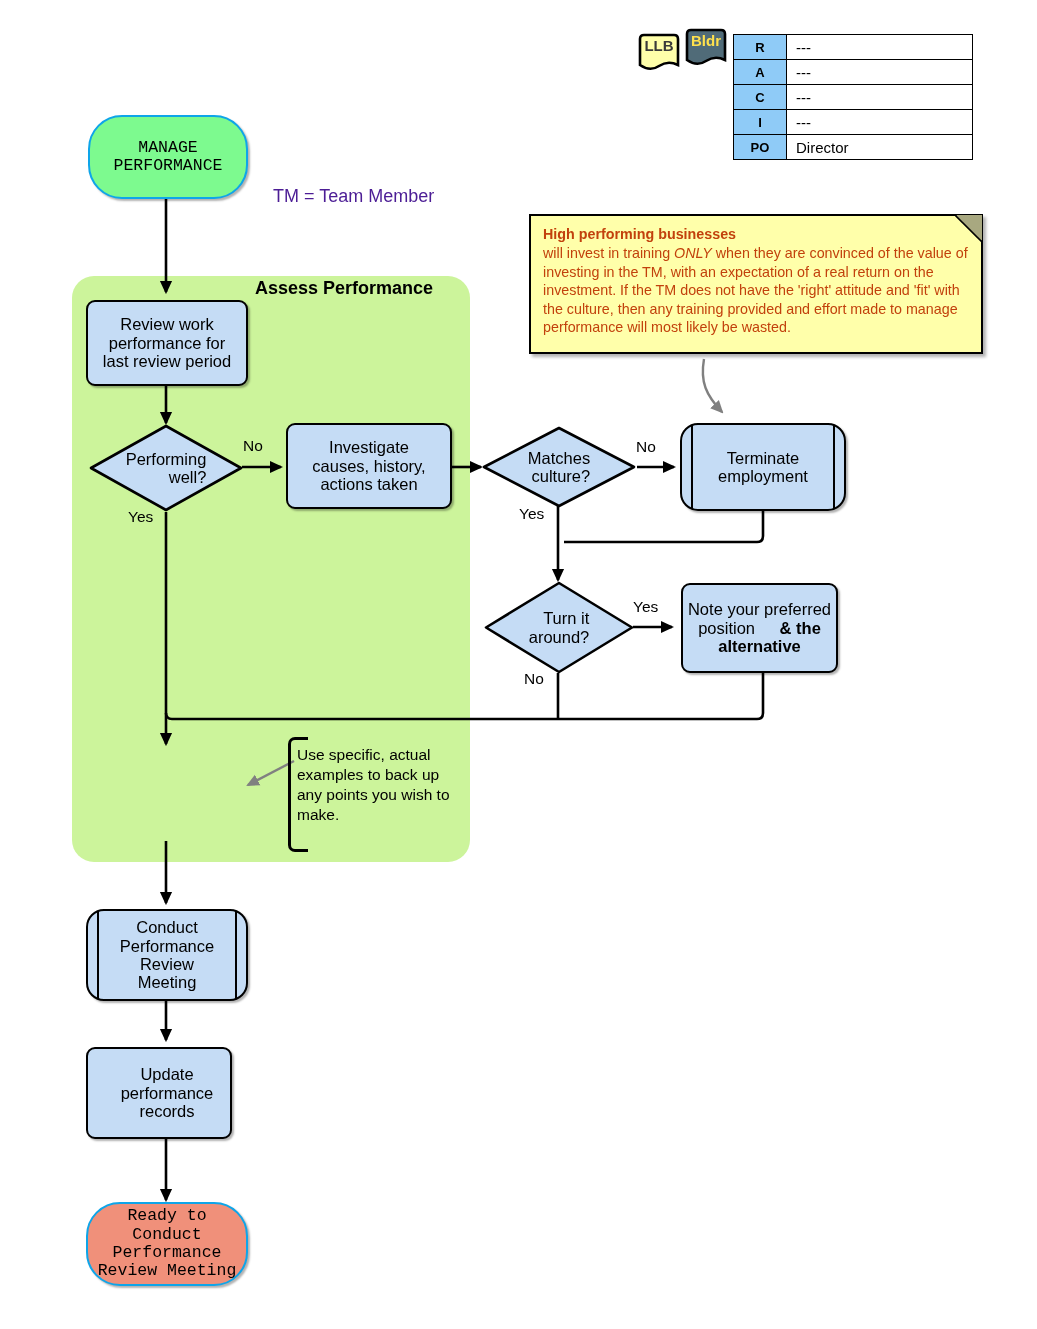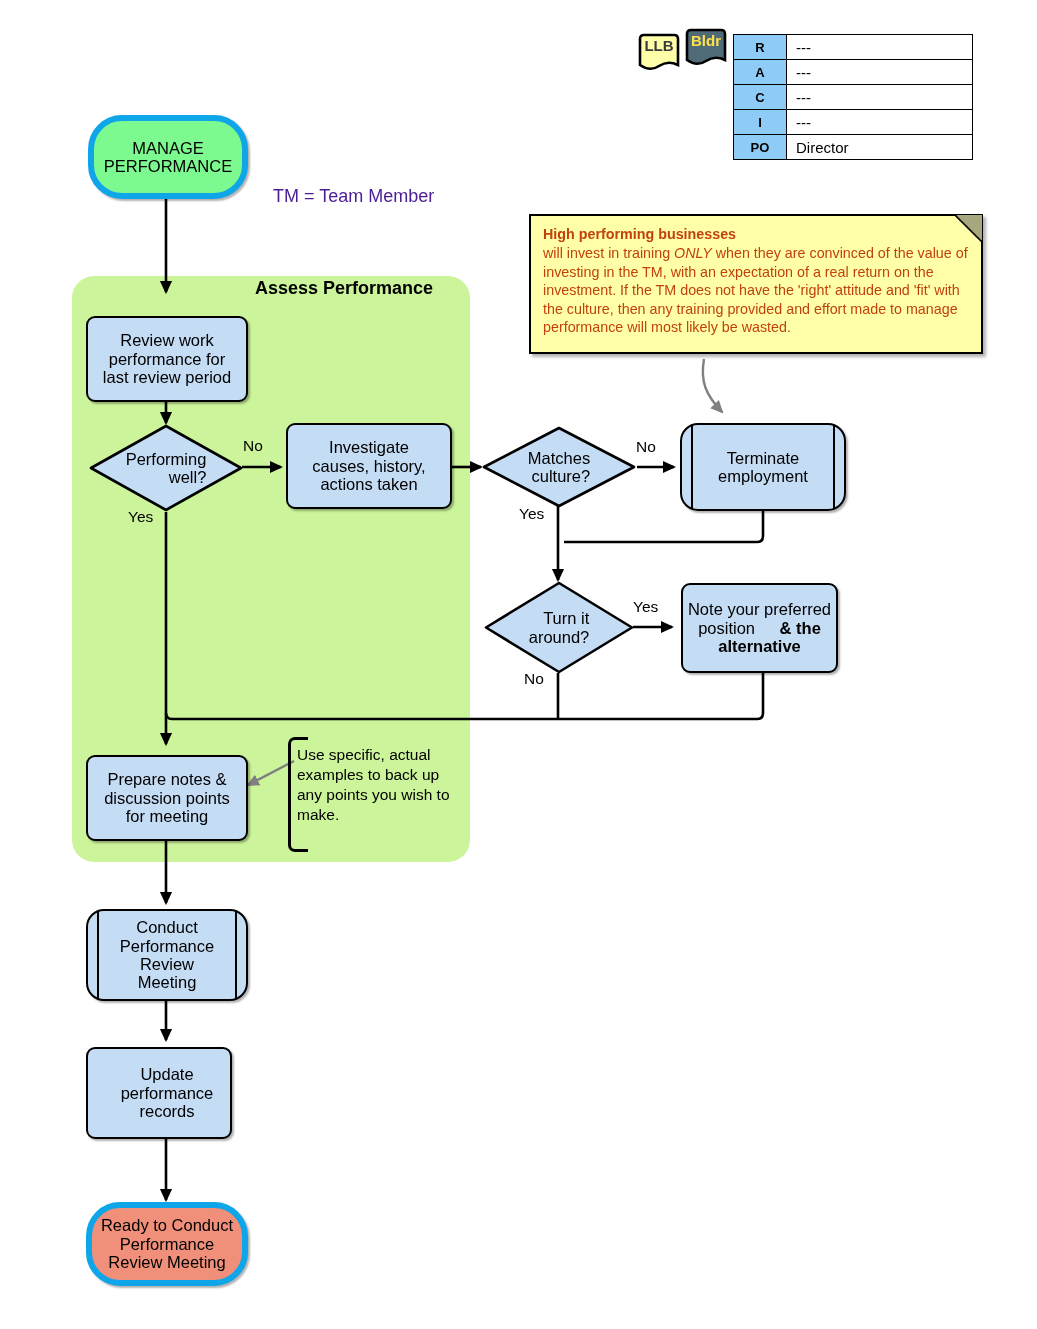--- a/index.html
+++ b/index.html
@@ -21,22 +21,22 @@
 
   .proc{background:#c5dcf5;border:2.5px solid #000;border-radius:9px;
         font-size:16.5px;box-shadow:2px 2px 2px rgba(0,0,0,.30);}
   .subproc{background:#c5dcf5;border:2.5px solid #000;border-radius:18px;
         font-size:16.5px;box-shadow:2px 2px 2px rgba(0,0,0,.30);}
   .subproc::before,.subproc::after{content:"";position:absolute;top:0;bottom:0;
         width:0;border-left:2.5px solid #000;}
   .subproc::before{left:9px;}
   .subproc::after{right:9px;}
 
-  .terminal{border:6px solid #0ea5e9;border-radius:34px;font-size:16.5px;
-        box-shadow:2px 2px 2px rgba(0,0,0,.30);}
+  .terminal{border:2px solid #0ea5e9;border-radius:34px;font-size:16.5px;
+        box-shadow:2px 2px 2px rgba(0,0,0,.30);font-family:Liberation Mono, monospace;}
   .term-start{background:#7dfa8f;}
   .term-end{background:#f0907a;}
 
   
   .decision{position:absolute;z-index:3;}
   .decision svg{position:absolute;left:0;top:0;}
   .decision .dlabel{position:absolute;left:0;top:0;right:0;bottom:0;
         display:flex;align-items:center;justify-content:center;
         text-align:right;font-size:16.5px;line-height:1.12;color:#000;}
 
@@ -192,21 +192,21 @@
     <svg id="note-fold-edge" viewBox="0 0 27 27">
       <path d="M0 0 L27 27" stroke="#000" stroke-width="1.6" fill="none"></path>
     </svg>
   </div>
 
   <div class="node terminal term-start" style="left:88px;top:115px;width:160px;height:84px;">
     <span class="txt" style="white-space:pre-line;">MANAGE
 PERFORMANCE</span>
   </div>
 
-  <div class="node proc" style="left:86px;top:316px;width:162px;height:86px;">
+  <div class="node proc" style="left:86px;top:300px;width:162px;height:86px;">
     <span class="txt" style="white-space:pre-line;">Review work
 performance for
 last review period</span>
   </div>
 
   <div class="decision" style="left:88px;top:423px;width:156px;height:90px;">
     <svg width="156" height="90" viewBox="0 0 156 90">
       <path d="M78 3 L153 45 L78 87 L3 45 Z" fill="#c5dcf5" stroke="#000" stroke-width="2.6" stroke-linejoin="round"></path>
     </svg>
     <div class="dlabel" style="white-space:pre-line;">Performing
@@ -239,25 +239,20 @@
     <div class="dlabel" style="white-space:pre-line;">Turn it
 around?</div>
   </div>
 
   <div class="node proc" style="left:681px;top:583px;width:157px;height:90px;">
     <span class="txt"><span style="white-space:pre-line;">Note your preferred
 position </span><b style="white-space:pre-line;margin-left:20px;">&amp; the
 alternative</b></span>
   </div>
 
-  <div class="node proc" style="left:86px;top:755px;width:162px;height:86px;">
-    <span class="txt" style="white-space:pre-line;">Prepare notes &amp;
-discussion points
-for meeting</span>
-  </div>
 
   <div id="ann-bracket"></div>
   <div id="ann-text">Use specific, actual examples to back up any points you wish to make.</div>
 
   <div class="node subproc" style="left:86px;top:909px;width:162px;height:92px;">
     <span class="txt" style="white-space:pre-line;">Conduct
 Performance
 Review
 Meeting</span>
   </div>

